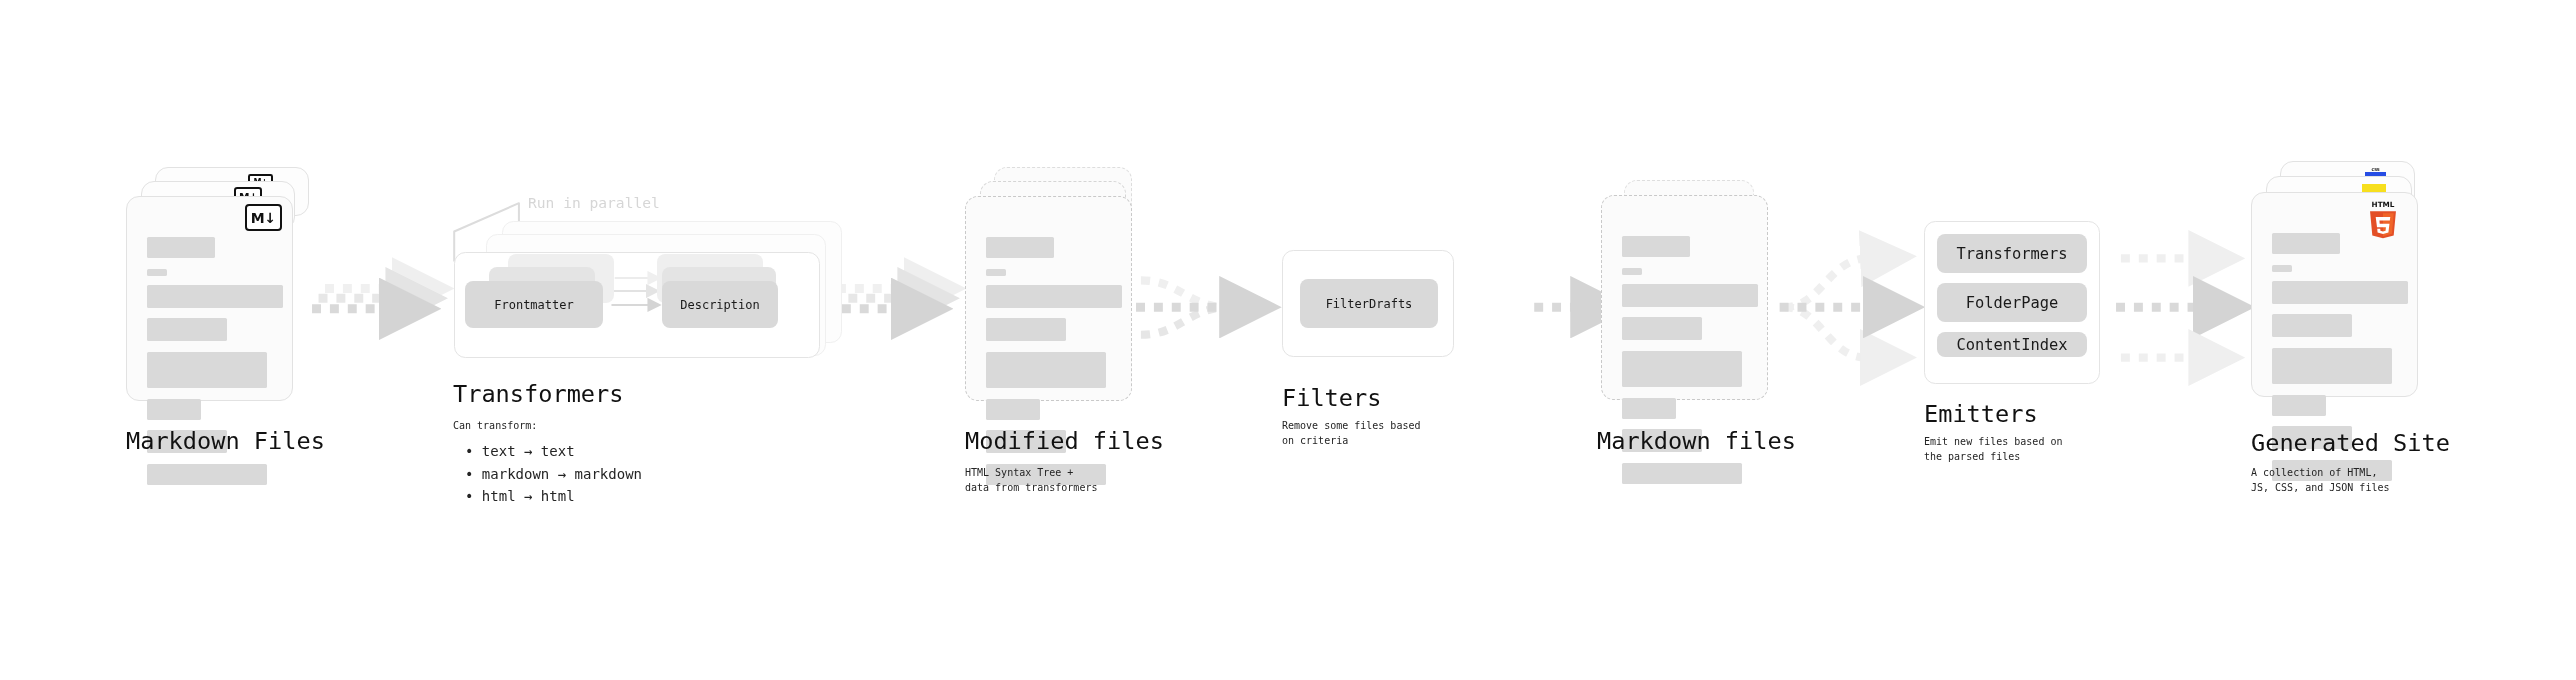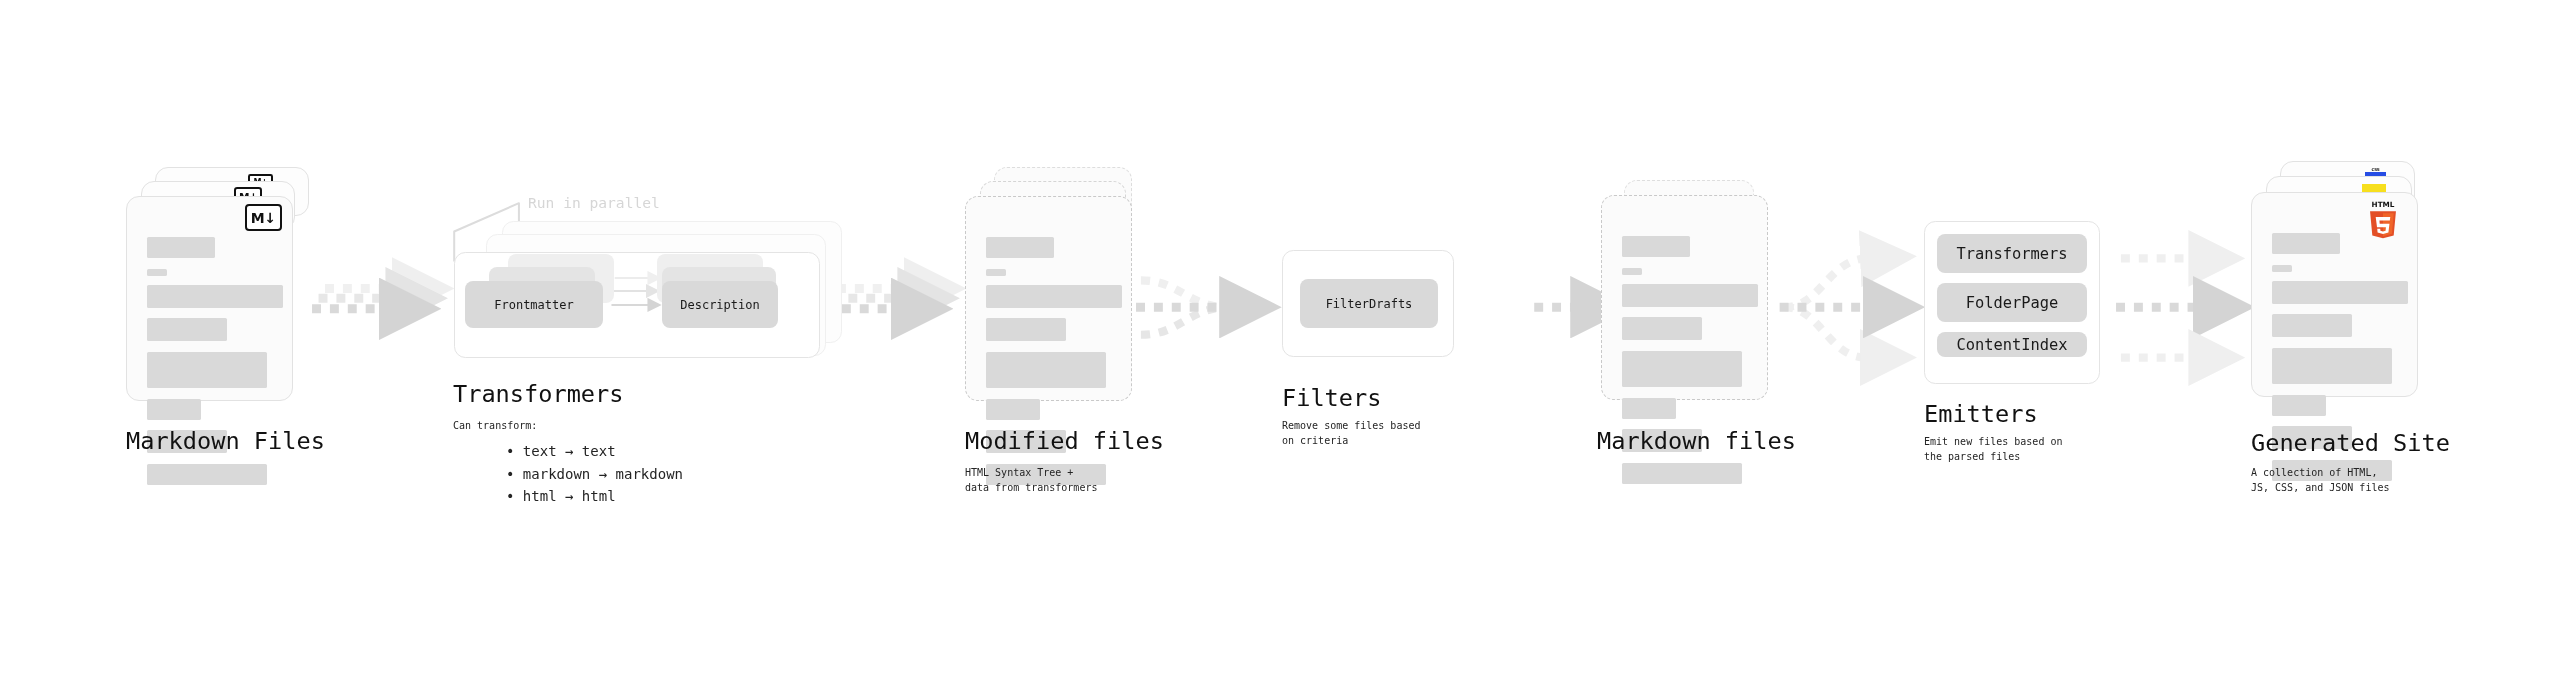--- a/index.html
+++ b/index.html
@@ -194,21 +194,21 @@
     <div class="pill ghost1" style="left:50px;top:80px;width:106px;height:49px;"></div>
     <div class="pill" style="left:26px;top:94px;width:138px;height:47px;">Frontmatter</div>
 
     <div class="pill ghost2" style="left:218px;top:67px;width:106px;height:49px;"></div>
     <div class="pill ghost1" style="left:223px;top:80px;width:114px;height:49px;"></div>
     <div class="pill" style="left:223px;top:94px;width:116px;height:47px;">Description</div>
   </div>
 
   <div class="heading" style="left:453px;top:380px;">Transformers</div>
   <div class="subtext" style="left:453px;top:418px;">Can transform:</div>
-  <div class="bullets" style="left:465px;top:440px;margin-left:41px;">
+  <div class="bullets" style="left:465px;top:440px;">
     <div>• text → text</div>
     <div>• markdown → markdown</div>
     <div>• html → html</div>
   </div>
 
   <div class="doc-stack" style="left:965px;top:167px;">
     <div class="doc-card dashed" style="left:29px;top:0px;width:138px;height:49px;border-color:#dddddd;"></div>
     <div class="doc-card dashed" style="left:14.6px;top:14px;width:146px;height:49px;border-color:#d5d5d5;"></div>
     <div class="doc-card dashed" style="left:0px;top:29px;width:167px;height:205px;"></div>
 

